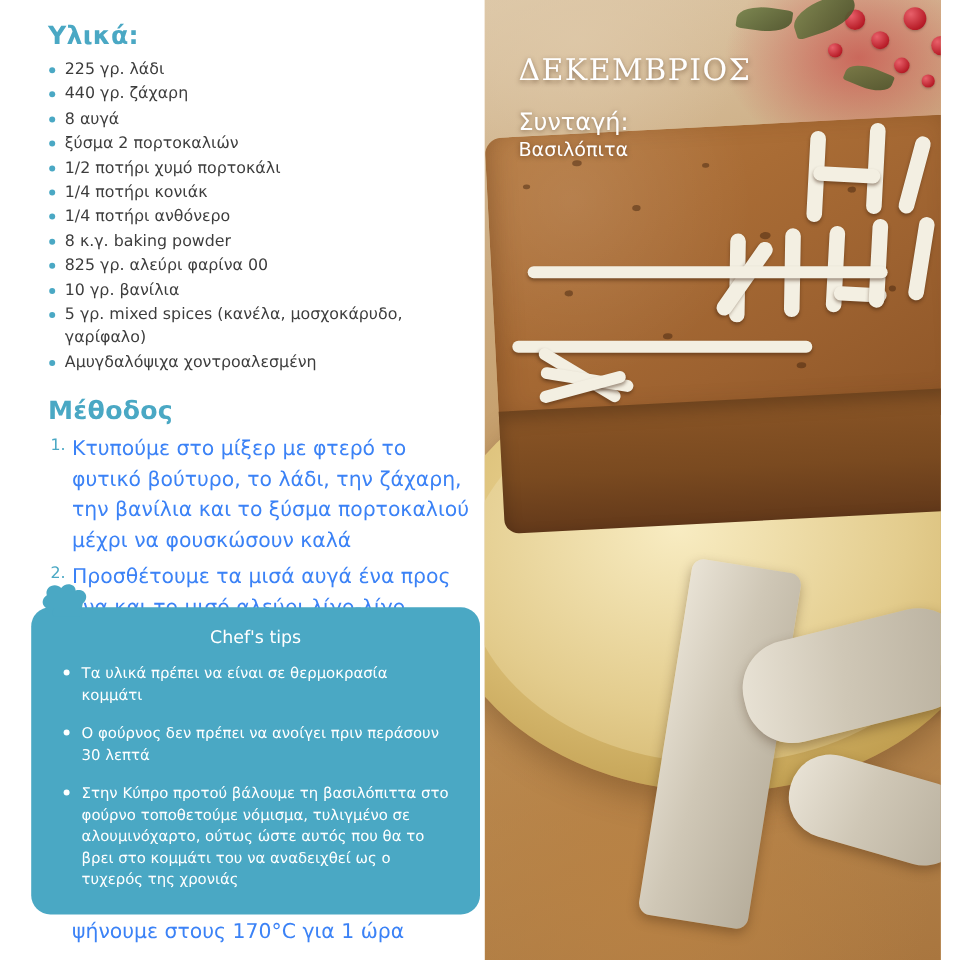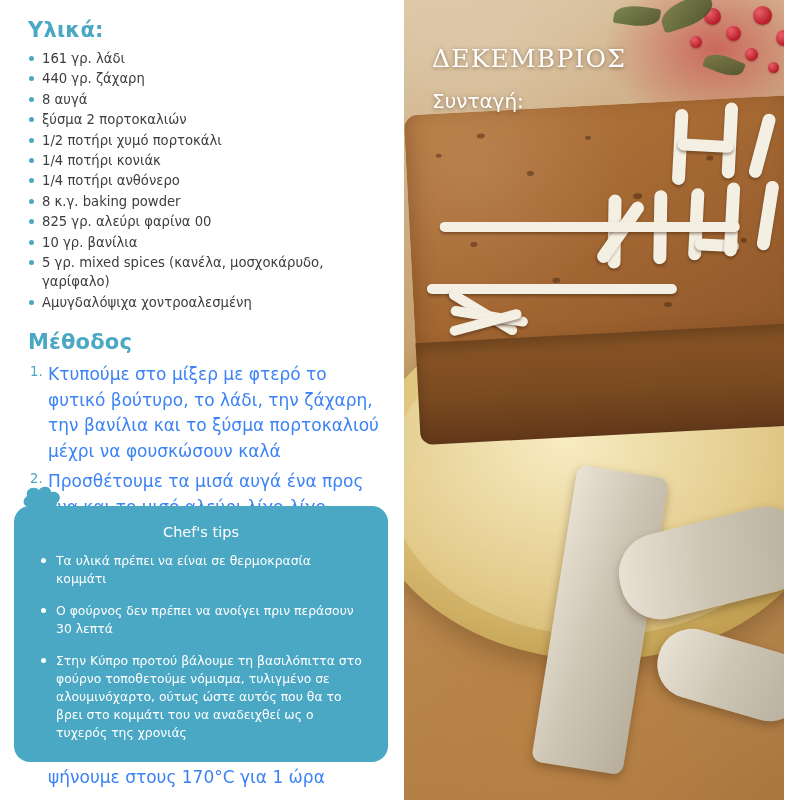--- a/index.html
+++ b/index.html
@@ -16,21 +16,21 @@
   .page {
     position: relative;
     width: 800px;
     height: 800px;
     overflow: hidden;
   }
 
   
   .left-panel {
     position: absolute;
-    left: 0;
+    left: 12px;
     top: 0;
     width: 404px;
     height: 800px;
     background: #ffffff;
     box-sizing: border-box;
     padding: 18px 22px 0 28px;
   }
 
   .section-title {
     color: #4aa8c4;
@@ -281,21 +281,21 @@
 </head>
 <body>
 
 <div class="page">
 
   <div class="left-panel">
 
     <h2 class="section-title">Υλικά:</h2>
 
     <ul class="ingredients">
-      <li>161 γρ. λάδι</li>
+      <li>225 γρ. λάδι</li>
       <li>440 γρ. ζάχαρη</li>
       <li>8 αυγά</li>
       <li>ξύσμα 2 πορτοκαλιών</li>
       <li>1/2 ποτήρι χυμό πορτοκάλι</li>
       <li>1/4 ποτήρι κονιάκ</li>
       <li>1/4 ποτήρι ανθόνερο</li>
       <li>8 κ.γ. baking powder</li>
       <li>825 γρ. αλεύρι φαρίνα 00</li>
       <li>10 γρ. βανίλια</li>
       <li>5 γρ. mixed spices (κανέλα, μοσχοκάρυδο, γαρίφαλο)</li>
@@ -386,15 +386,16 @@
 
     <div>
       <div class="ribbon" style="left:150px; top:470px; width:92px; height:300px; border-radius:10px; transform:rotate(9deg);"></div>
       <div class="ribbon" style="left:214px; top:520px; width:190px; height:86px; border-radius:40px; transform:rotate(-14deg);"></div>
       <div class="ribbon" style="left:252px; top:640px; width:150px; height:70px; border-radius:34px; transform:rotate(16deg);"></div>
     </div>
 
     <div class="photo-text">
       <div class="month">ΔΕΚΕΜΒΡΙΟΣ</div>
       <div class="recipe-label">Συνταγή:</div>
+      <div class="recipe-name">Βασιλόπιτα</div>
     </div>
   </div>
 </div>
 
 </body></html>

